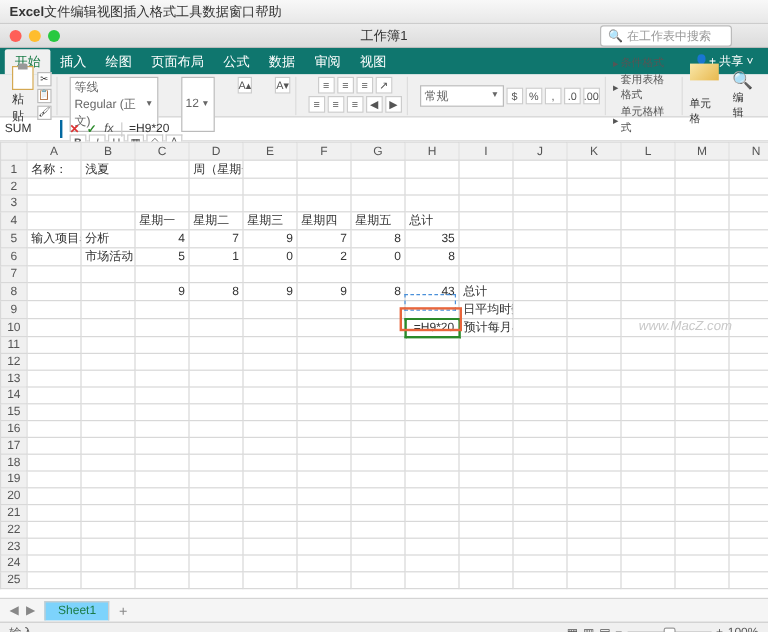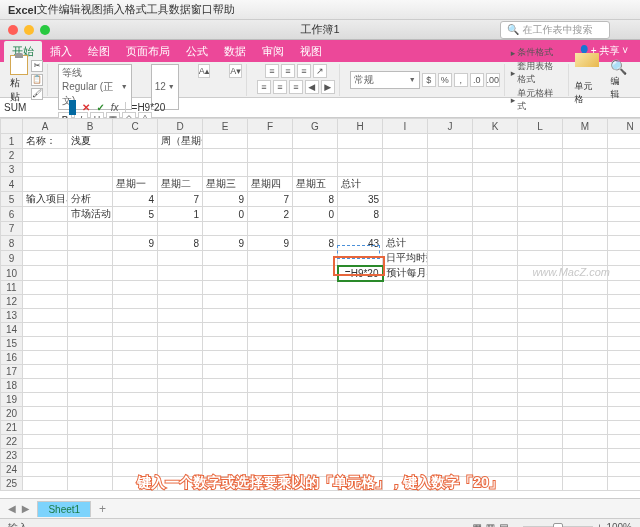--- a/index.html
+++ b/index.html
@@ -5,41 +5,41 @@
 *{margin:0;padding:0;box-sizing:border-box;font-family:-apple-system,"Helvetica Neue",Arial,sans-serif}
 body{width:640px;height:527px;background:#fff;font-size:11px;color:#333;overflow:hidden;position:relative}
 .mac-menu{height:20px;background:linear-gradient(#f8f8f8,#e8e8e8);display:flex;align-items:center;padding:0 8px;border-bottom:1px solid #ccc;font-size:11px}
 .apple{font-size:13px}
 .mac-menu span{cursor:default}
 .title-row{height:20px;background:linear-gradient(#ececec,#dcdcdc);display:flex;align-items:center;justify-content:center;position:relative;border-bottom:1px solid #bbb;font-size:11px}
 .win-btns{position:absolute;left:8px;display:flex;gap:6px}
 .win-btn{width:10px;height:10px;border-radius:50%}
 .wb-r{background:#ff5f57}.wb-y{background:#ffbd2e}.wb-g{background:#28c940}
 .search-box{position:absolute;right:30px;display:flex;align-items:center;background:#fff;border:1px solid #bbb;border-radius:3px;padding:1px 6px;font-size:10px;color:#999;width:110px}
-.ribbon-tabs{height:22px;background:#ec4899;display:flex;align-items:center;padding:0 4px;color:#fff;font-size:11px}
+.ribbon-tabs{height:22px;background:#0f766e;display:flex;align-items:center;padding:0 4px;color:#fff;font-size:11px}
 .rtab{padding:3px 8px;cursor:default}
 .rtab.active{background:#f0f0f0;color:#1a7b46;border-radius:2px 2px 0 0}
 .share{margin-left:auto;padding-right:8px;font-size:10px}
 .ribbon{height:36px;background:#f0f0f0;border-bottom:1px solid #ccc;display:flex;align-items:center;padding:2px 6px;gap:6px;font-size:10px}
 .rgroup{display:flex;align-items:center;gap:3px;padding:0 4px;border-right:1px solid #ddd;height:32px}
 .paste-btn{display:flex;flex-direction:column;align-items:center;gap:1px}
 .paste-ico{width:18px;height:20px;background:#fff;border:1px solid #d4a852;position:relative}
 .paste-ico::before{content:"";position:absolute;top:-3px;left:4px;width:8px;height:5px;background:#999;border-radius:2px 2px 0 0}
 .small-btn{width:12px;height:12px;border:1px solid #bbb;background:#fff;display:inline-flex;align-items:center;justify-content:center;font-size:8px}
 .font-sel{background:#fff;border:1px solid #bbb;padding:1px 3px;font-size:10px;color:#666;display:flex;align-items:center;gap:2px}
 .dropdown-arrow{font-size:7px;color:#666}
 .btn-row{display:flex;gap:2px}
 .mini{width:14px;height:14px;border:1px solid #ccc;background:#fff;display:flex;align-items:center;justify-content:center;font-size:9px;color:#555}
 .right-group{margin-left:auto;display:flex;flex-direction:column;gap:1px;font-size:9px;color:#555;padding-right:6px;border-right:1px solid #ddd;height:32px;justify-content:center}
 .right-group div{display:flex;align-items:center;gap:2px}
 .cell-style{display:flex;flex-direction:column;align-items:center;font-size:9px;gap:13px}
 .cell-sw{width:24px;height:14px;background:linear-gradient(135deg,#f9e7a8,#e8b84e)}
 .edit-col{display:flex;flex-direction:column;align-items:center;font-size:9px}
 .formula-bar{height:20px;background:#fff;border-bottom:1px solid #ccc;display:flex;align-items:center;font-size:10px}
-.name-box{width:76px;padding:2px 4px;border-right:7px solid #0369a1;color:#333}
+.name-box{width:52px;padding:2px 4px;border-right:2px solid #0369a1;color:#333}
 .fx-btns{display:flex;align-items:center;gap:6px;padding:0 6px;border-right:1px solid #ccc}
 .fx-x{color:#d33;font-weight:bold}
 .fx-v{color:#2a8a2a;font-weight:bold}
 .fx{font-style:italic;color:#555}
 .formula-in{flex:1;padding:2px 6px;color:#333}
 .grid-wrap{position:relative;height:380px;overflow:hidden;background:#fff}
 table{border-collapse:collapse;width:100%;table-layout:fixed}
 th,td{border:1px solid #d8d8d8;height:14px;font-size:10px;padding:0 3px;text-align:right;white-space:nowrap;overflow:hidden}
 th{background:#f0f0f0;text-align:center;font-weight:normal;color:#555;height:15px}
 .rh{background:#f0f0f0;text-align:center;color:#555;width:22px}
@@ -688,21 +688,20 @@
           <td class=""></td>
           <td class=""></td>
           <td class=""></td>
           <td class=""></td>
         </tr>
       </tbody>
     </table>
   <div class="hl-blue" style="left:337px;top:127px;width:43px;height:14px"></div>
   <div class="hl-box" style="left:333px;top:138px;width:52px;height:20px"></div>
   <div class="wm">www.MacZ.com</div>
-  <div class="annot" style="bottom:6px"><span>键入一个数字或选择要乘以的「单元格」，键入数字「20」</span></div>
 </div>
 
 <div class="sheet-tabs">
   <div class="sheet-nav">
     <span>◀</span>
     <span>▶</span>
   </div>
   <div class="sheet-tab">Sheet1</div>
   <span class="plus">+</span>
 </div>

